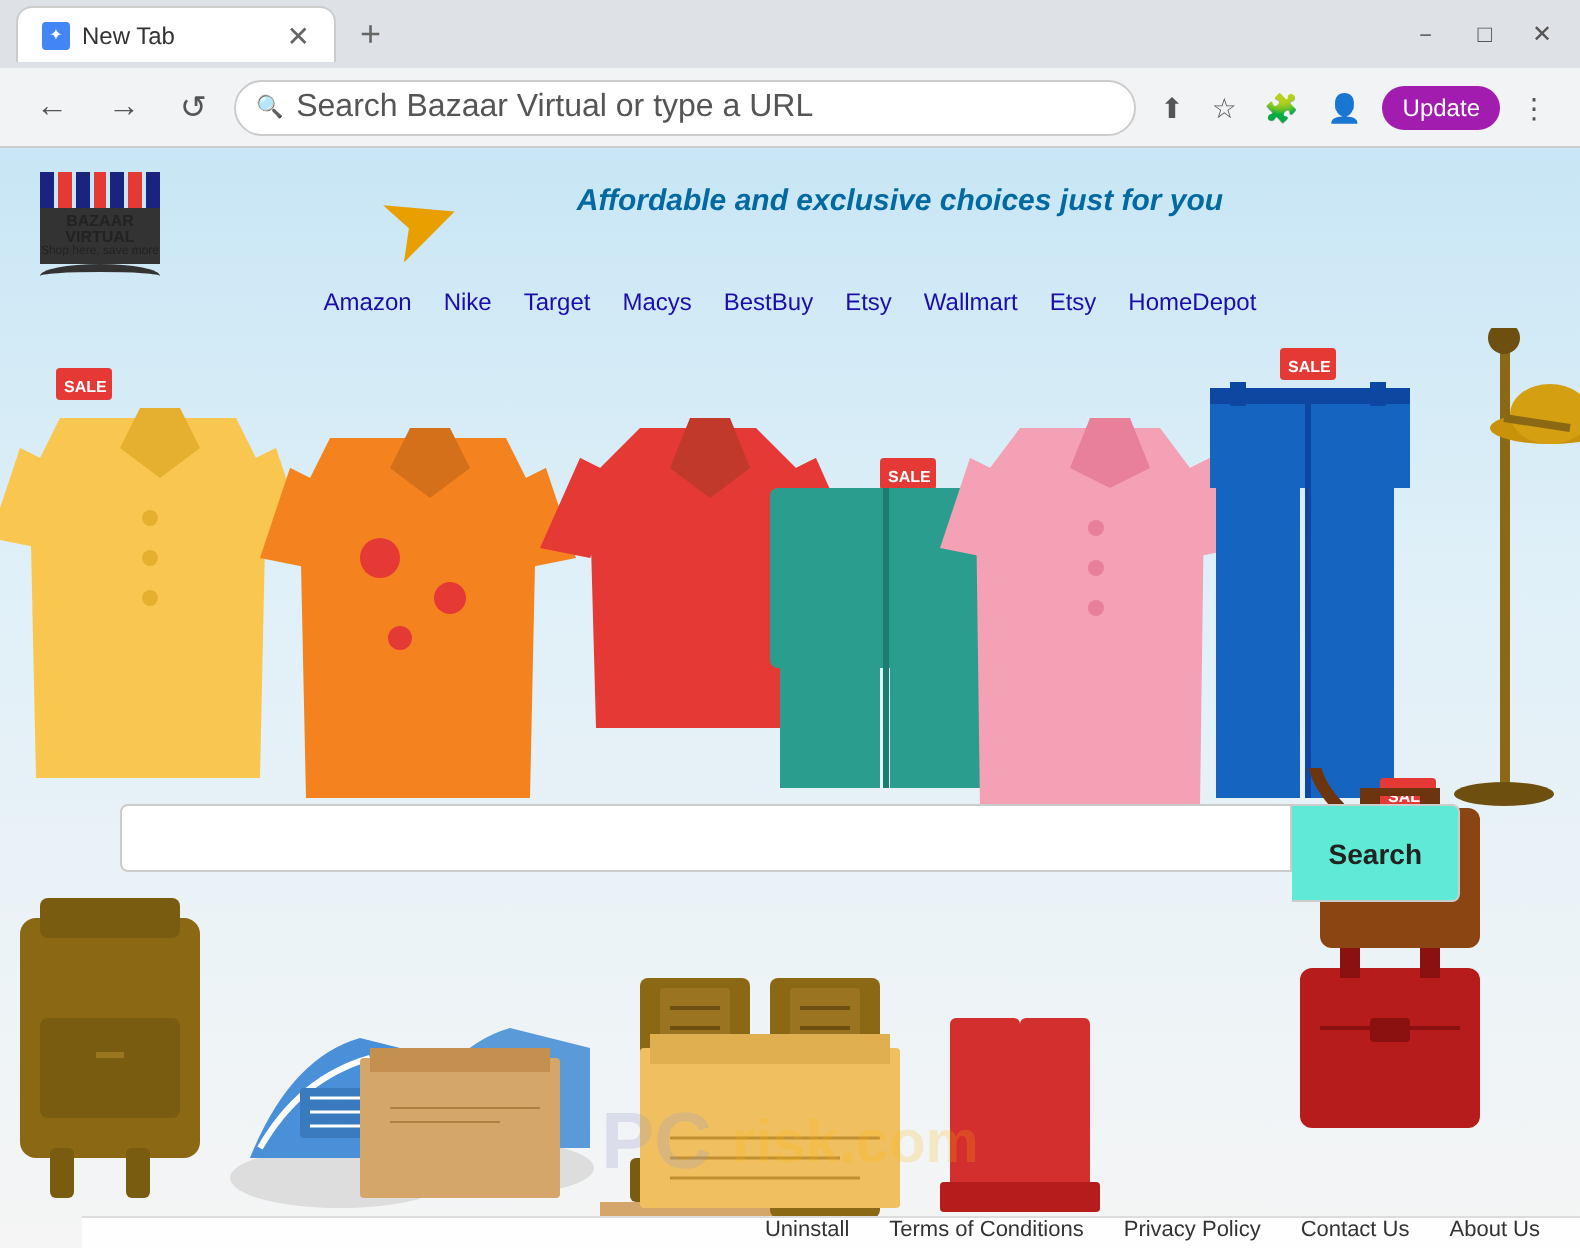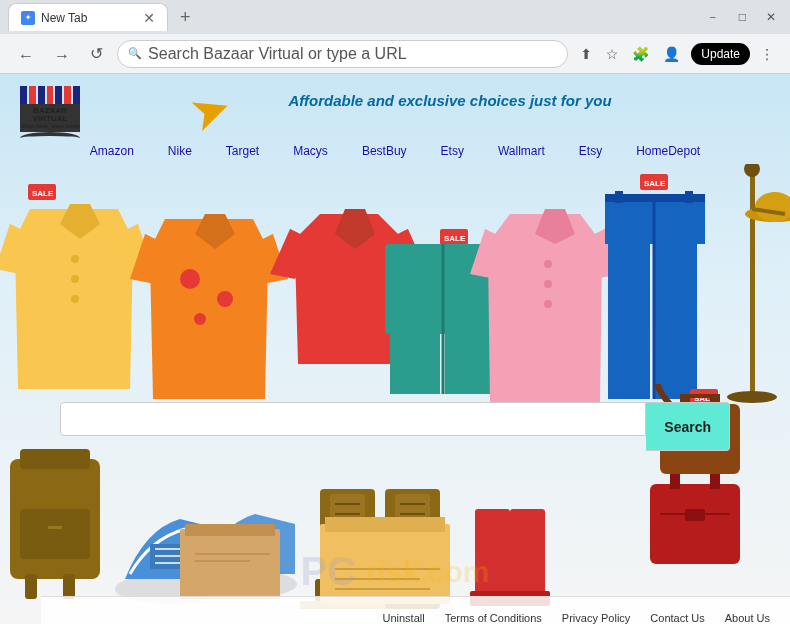--- a/index.html
+++ b/index.html
@@ -33,21 +33,21 @@
     .address-bar {
       flex: 1; height: 28px; background: #fff; border: 1px solid #ccc;
       border-radius: 14px; display: flex; align-items: center; padding: 0 10px;
       font-size: 12px; color: #555; gap: 6px; cursor: text;
     }
     .address-icon { font-size: 11px; color: #888; }
     .address-text { flex: 1; color: #555; font-size: 16px; }
     .nav-icons { display: flex; gap: 6px; align-items: center; }
     .nav-icon { font-size: 14px; color: #555; cursor: pointer; padding: 4px; }
     .update-btn {
-      background: #000000; color: white; border: none; border-radius: 12px;
+      background: #a21caf; color: white; border: none; border-radius: 12px;
       padding: 4px 10px; font-size: 12px; cursor: pointer;
     }
 
     
     .page-content {
       flex: 1; background: #fff; overflow: hidden; position: relative;
     }
 
     
     .logo-area {
@@ -76,21 +76,21 @@
       font-size: 20px; font-weight: 900; color: #111; text-transform: uppercase;
       font-style: italic;
     }
     .headline h2 {
       font-size: 15px; font-weight: bold; color: #0369a1; font-style: italic;
     }
 
     
     .store-nav {
       position: absolute; top: 70px; left: 0; right: 0;
-      display: flex; justify-content: center; gap: 34px;
+      display: flex; justify-content: center; gap: 16px;
       font-size: 12px; color: #1a0dab;
     }
     .store-nav a { color: #1a0dab; text-decoration: none; cursor: pointer; }
 
     
     .arrow {
       position: absolute; top: 8px; left: 190px;
       font-size: 48px; color: #e8a000;
       transform: rotate(-20deg);
     }
@@ -108,22 +108,22 @@
     .search-btn {
       height: 49px; padding: 0 18px; background: #5eead4;
       border: 1px solid #ccc; border-left: none;
       border-radius: 0 4px 4px 0; cursor: pointer;
       font-size: 14px; font-weight: bold; color: #222;
     }
 
     
     .footer {
       position: absolute; bottom: 0; left: 0; right: 0;
-      height: 28px; background: rgba(255,255,255,0.85);
-      display: flex; align-items: flex-end; justify-content: flex-end;
+      height: 16px; background: rgba(255,255,255,0.85);
+      display: flex; align-items: flex-start; justify-content: flex-end;
       padding: 0 20px; gap: 20px; font-size: 11px; color: #333;
       border-top: 1px solid #ddd;
       margin-left: 41px;
     }
     .footer a { color: #333; text-decoration: none; cursor: pointer; }
 
     
     .watermark {
       position: absolute; bottom: 30px; left: 0; right: 0;
       text-align: right; font-size: 36px; font-weight: bold;

